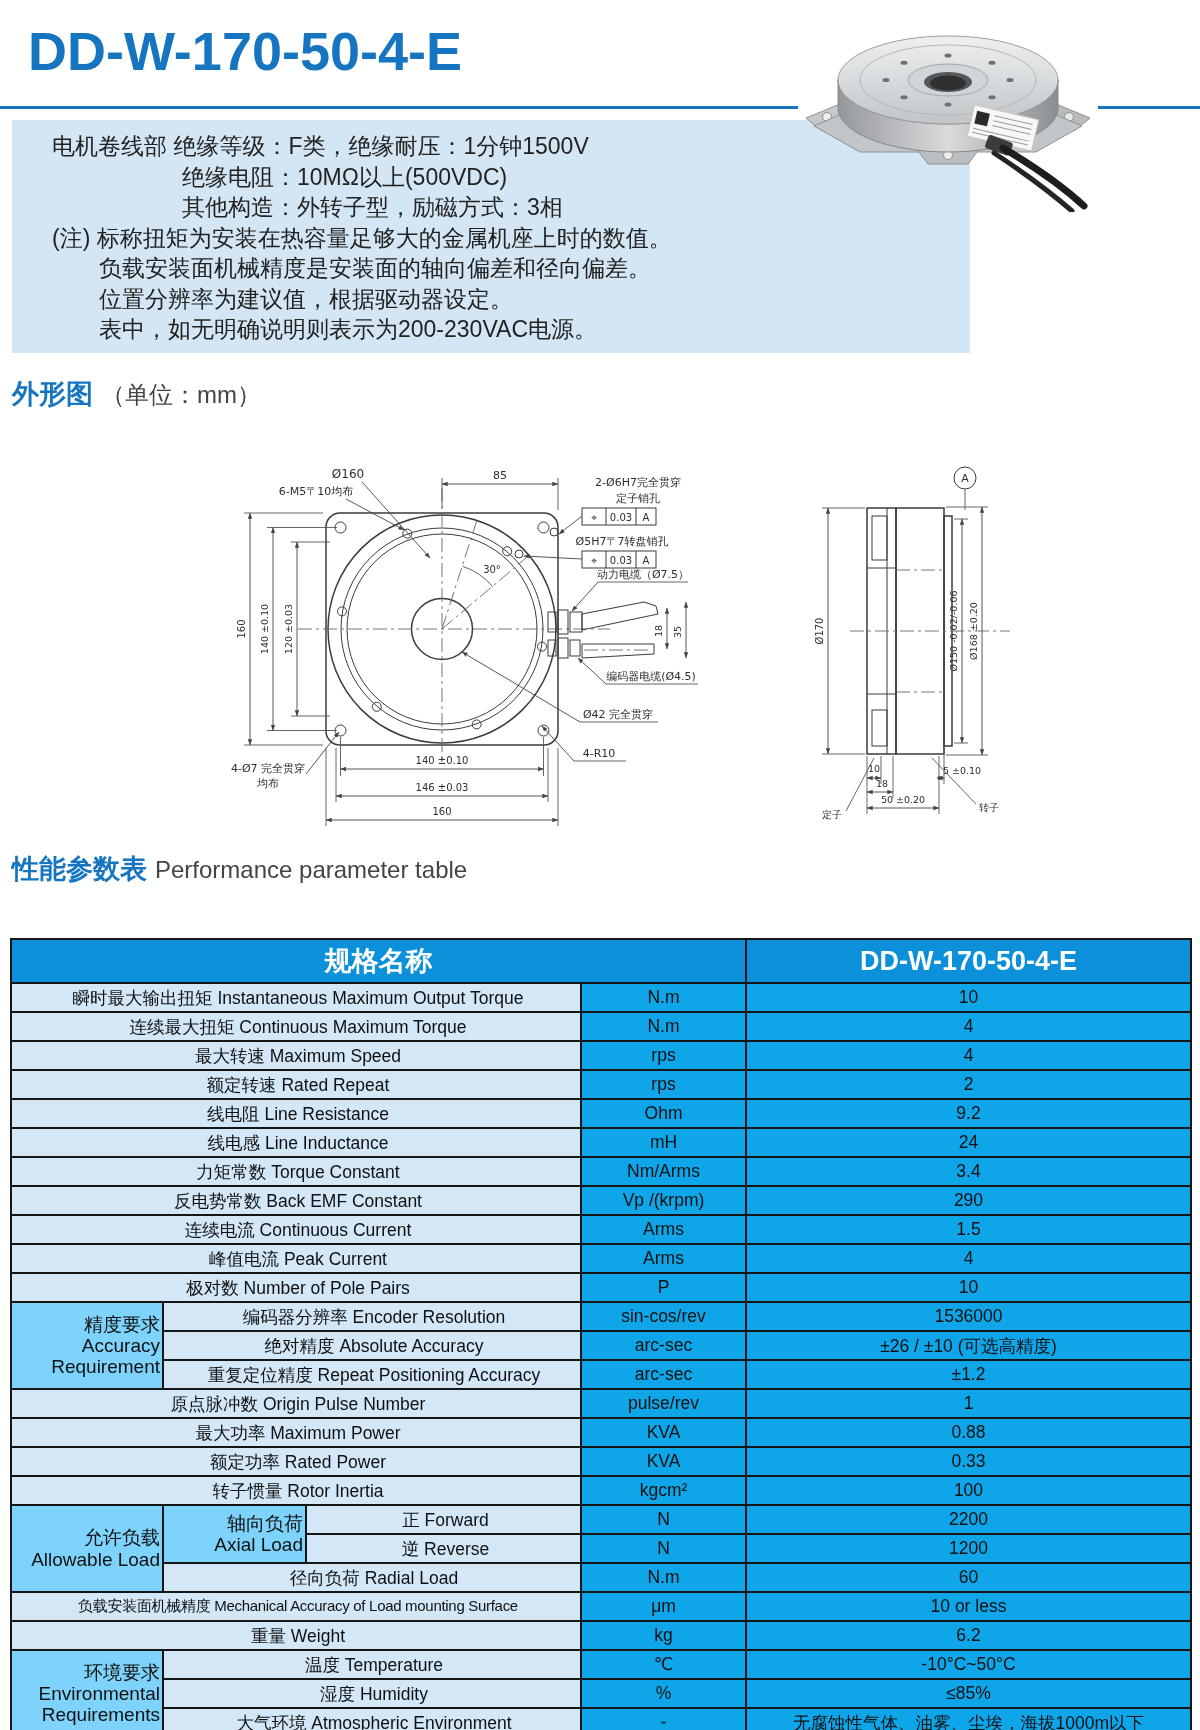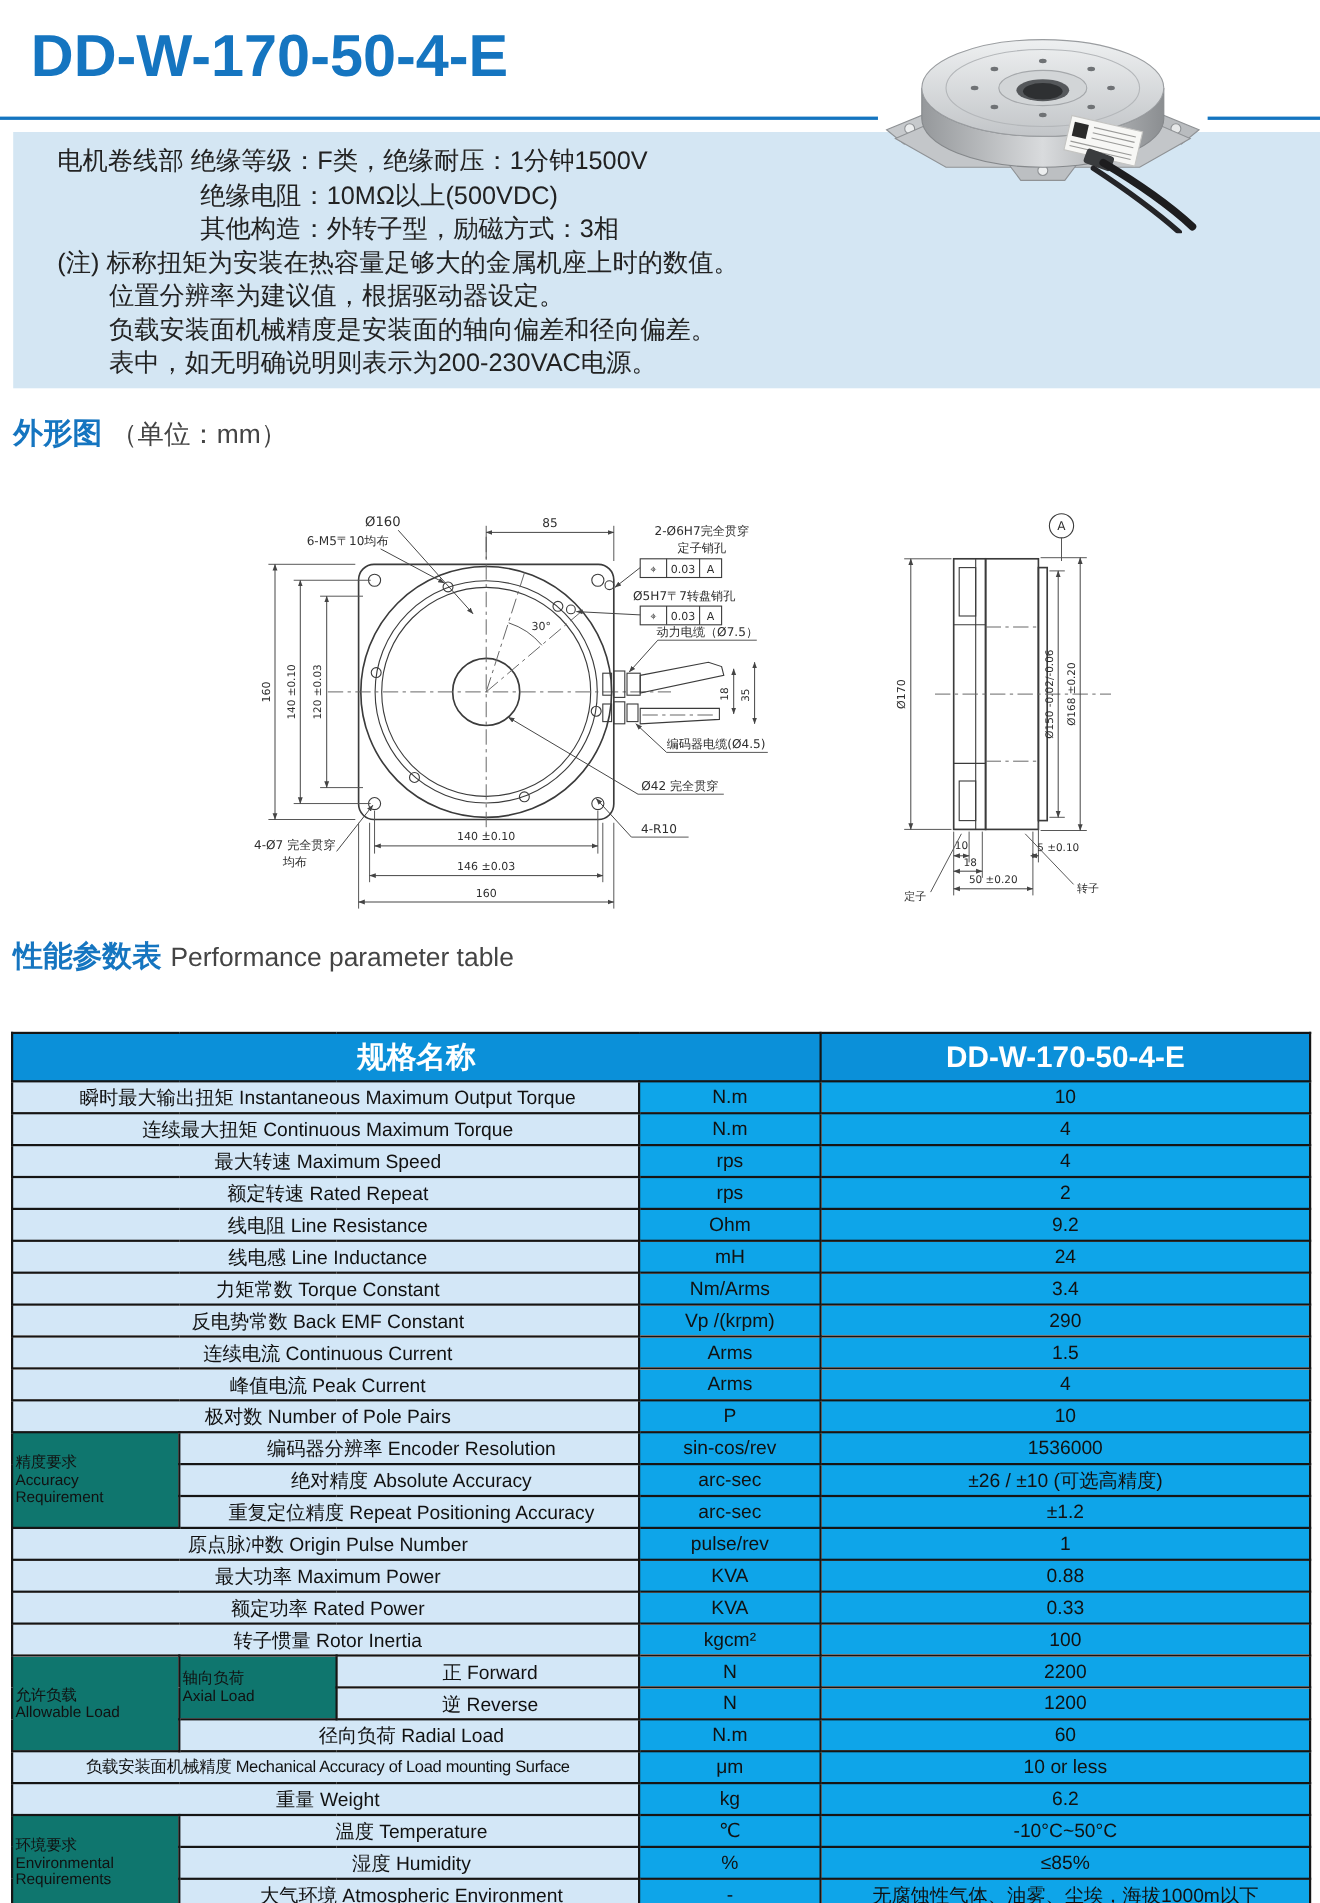--- a/index.html
+++ b/index.html
@@ -2,21 +2,21 @@
 <html><head>
 <meta charset="utf-8">
 <style>
   html,body{margin:0;padding:0;background:#ffffff;}
   .page{position:relative;width:1200px;height:1730px;background:#fff;overflow:hidden;
         font-family:"Liberation Sans","DejaVu Sans",sans-serif;color:#1c1c1c;}
   
   .title{position:absolute;left:28px;top:20px;margin:0;font-size:54px;font-weight:bold;
          color:#1575c0;letter-spacing:0;}
   .rule{position:absolute;left:0;top:106px;width:1200px;height:3px;background:#1575c0;}
-  .info-box{position:absolute;left:12px;top:120px;width:1188px;height:233px;background:#d4e6f3;
+  .info-box{position:absolute;left:12px;top:120px;width:958px;height:233px;background:#d4e6f3;
             box-sizing:border-box;padding-top:11px;}
   .info-line{font-size:23px;line-height:30.5px;white-space:nowrap;color:#222;}
   .ind0{margin-left:40px}.ind1{margin-left:170px}.ind2{margin-left:40px}.ind3{margin-left:87px}
   
   .photo{position:absolute;left:798px;top:6px;width:300px;height:206px;}
   .rotor-label{position:absolute;left:775px;top:213px;width:310px;text-align:center;
                font-size:27px;font-weight:bold;color:#d8271c;white-space:nowrap;}
   
   .sec-head{position:absolute;left:12px;white-space:nowrap;}
   .sec-head .zh{color:#1575c0;font-weight:bold;font-size:27px;}
@@ -33,40 +33,40 @@
   .ld{stroke:#444;stroke-width:.9;fill:none;marker-end:url(#ar)}
   text.dt{font-size:11px;fill:#2e2e2e;text-anchor:middle;font-family:"DejaVu Sans",sans-serif;}
   text.s10{font-size:10px}text.s9{font-size:9.5px}text.s12{font-size:12px}
   
   .tbl-wrap{position:absolute;left:10px;top:938px;width:1096px;}
   table{border-collapse:collapse;width:1180px;table-layout:fixed;}
   th,td{border:2px solid #151515;box-sizing:border-box;}
   th.h{background:#0b90d9;color:#fff;font-size:27px;font-weight:bold;height:44px;padding:0;}
   td{height:29px;font-size:17.5px;padding:0 8px;white-space:nowrap;overflow:hidden;color:#111;}
   td.lbl{background:#d3e7f7;text-align:center;padding-left:12px;}
-  td.grp{background:#0f766e;text-align:left;white-space:pre-line;font-size:14px;
+  td.grp{background:#7dd3fc;text-align:right;white-space:pre-line;font-size:19px;
          line-height:1.12;padding:0 2px;}
   td.u,td.v{text-align:center;background:#0ea5e9;}
   td.tight{font-size:15px;letter-spacing:-0.3px;}
 </style>
 </head>
 <body>
 
 <div class="page">
 
   <h1 class="title">DD-W-170-50-4-E</h1>
   <div class="rule"></div>
 
   <div class="info-box">
     <div class="info-line ind0">电机卷线部  绝缘等级：F类，绝缘耐压：1分钟1500V</div>
     <div class="info-line ind1">绝缘电阻：10MΩ以上(500VDC)</div>
     <div class="info-line ind1">其他构造：外转子型，励磁方式：3相</div>
     <div class="info-line ind2">(注) 标称扭矩为安装在热容量足够大的金属机座上时的数值。</div>
+    <div class="info-line ind3">负载安装面机械精度是安装面的轴向偏差和径向偏差。</div>
     <div class="info-line ind3">位置分辨率为建议值，根据驱动器设定。</div>
-    <div class="info-line ind3">负载安装面机械精度是安装面的轴向偏差和径向偏差。</div>
     <div class="info-line ind3">表中，如无明确说明则表示为200-230VAC电源。</div>
   </div>
 
   <svg class="photo" viewBox="0 0 300 206">
     <defs>
       <linearGradient id="gTop" x1="0" y1="0" x2="0" y2="1">
         <stop offset="0" stop-color="#eef0f1"></stop>
           <stop offset="1" stop-color="#c2c5c8"></stop>
       </linearGradient>
       <linearGradient id="gWall" x1="0" y1="0" x2="1" y2="0">

